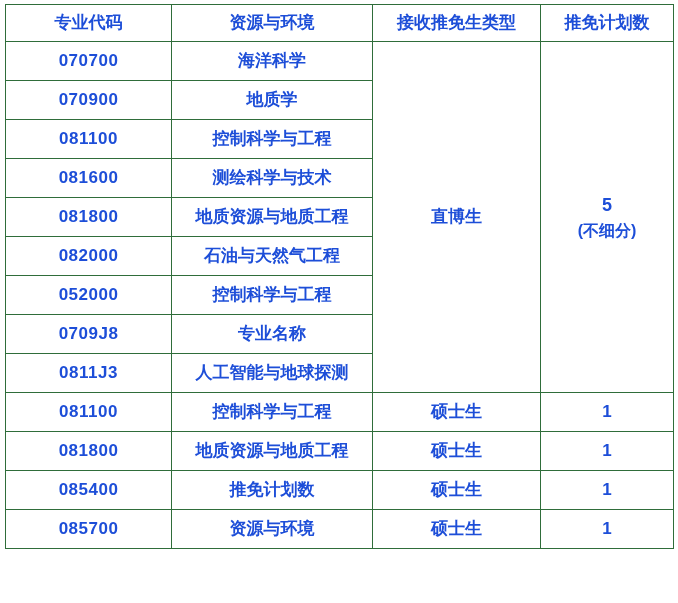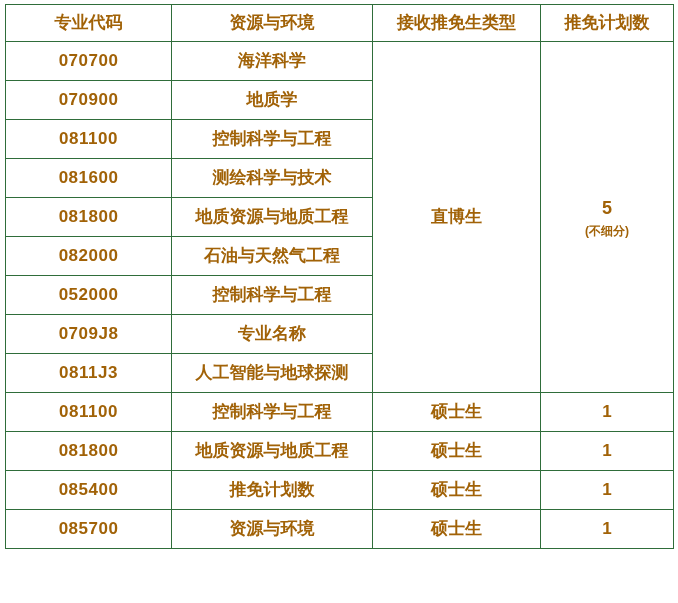--- a/index.html
+++ b/index.html
@@ -35,42 +35,42 @@
   table.majors th,
   table.majors td {
     border: 1px solid #2f6d3a;
     text-align: center;
     vertical-align: middle;
     padding: 0;
     height: 38px;
     font-size: 17px;
     font-weight: bold;
     line-height: 1.25;
-    color: #a16207;
+    color: #1d4ed8;
   }
   table.majors th {
     height: 36px;
   }
   td.code-cell {
     letter-spacing: 0.5px;
   }
   td.name-cell {
     font-size: 17px;
   }
   td.merged {
     font-size: 17px;
   }
   td.merged .quota-main {
     display: block;
     font-size: 18px;
     line-height: 1.5;
   }
   td.merged .quota-note {
     display: block;
-    font-size: 12px;
+    font-size: 16px;
     line-height: 1.5;
   }
 </style>
 </head>
 <body>
 
 <div class="sheet">
   <table class="majors">
     <colgroup>
       <col class="c-code">

